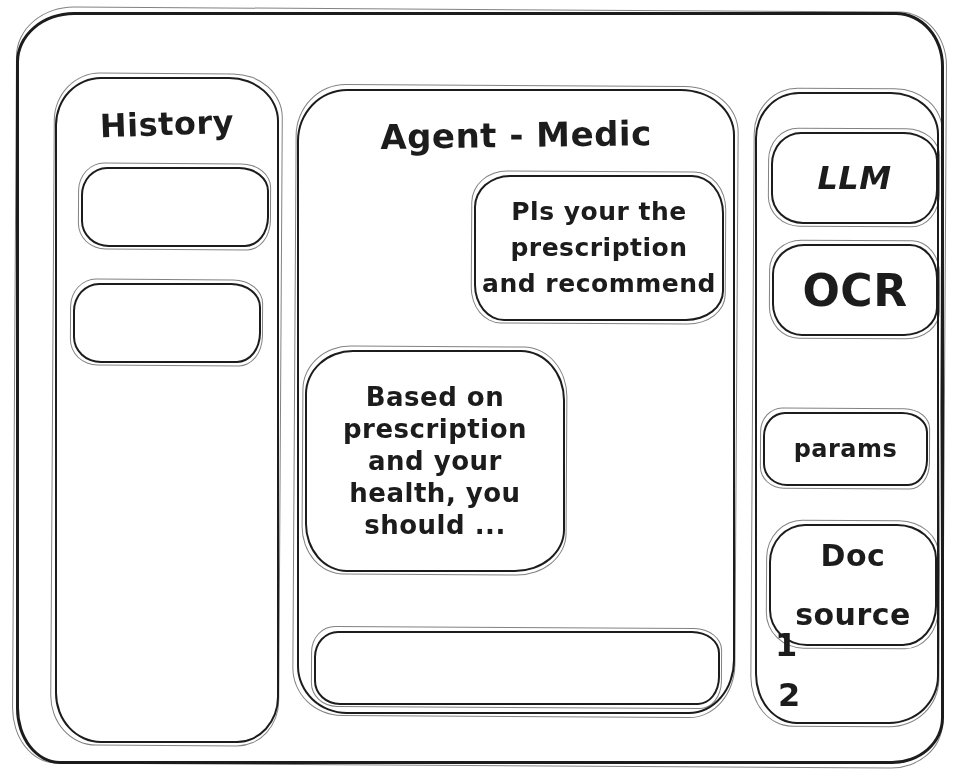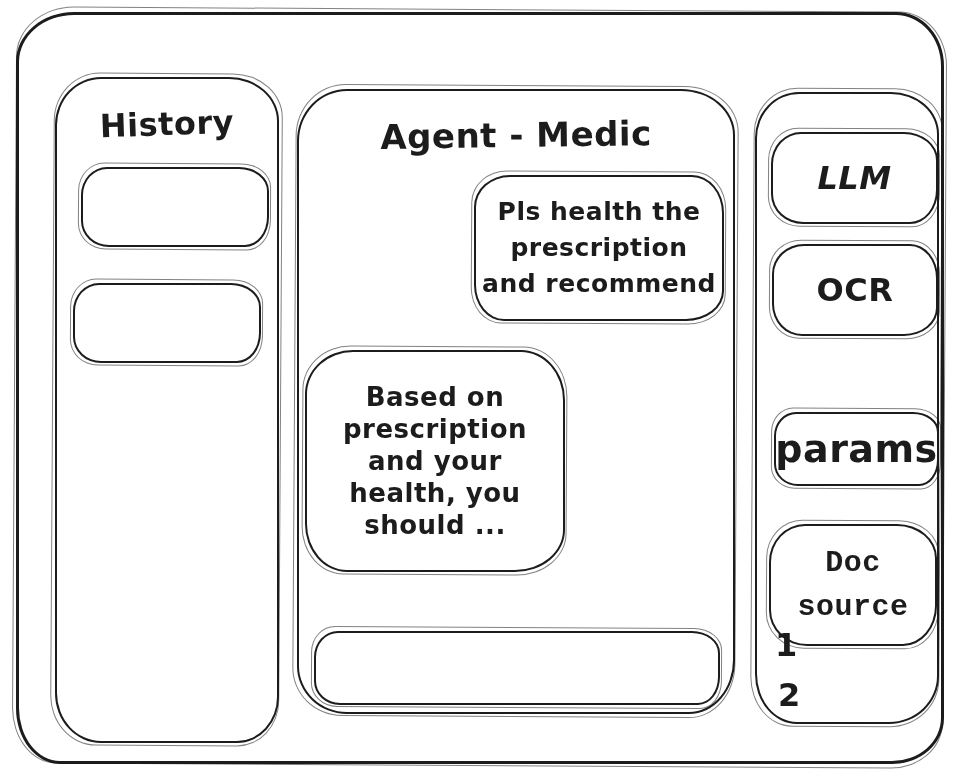--- a/index.html
+++ b/index.html
@@ -107,32 +107,31 @@
     cursor: pointer;
   }
   #llm-button {
     left: 14px; top: 38px; width: 167px; height: 92px;
     border-radius: 30px 34px 28px 32px / 32px 28px 34px 30px;
     font-size: 32px; font-style: italic;
   }
   #ocr-button {
     left: 15px; top: 150px; width: 166px; height: 92px;
     border-radius: 32px 28px 34px 30px / 30px 34px 28px 32px;
-    font-size: 32px;
+    font-size: 44px;
   }
   #params-button {
     left: 6px; top: 318px; width: 165px; height: 74px;
     border-radius: 22px 26px 20px 24px / 24px 20px 26px 22px;
-    font-size: 38px;
-    margin-left: 11px;
+    font-size: 24px;
   }
   #doc-source-button {
     left: 12px; top: 430px; width: 168px; height: 122px;
     border-radius: 36px 40px 34px 38px / 38px 34px 40px 36px;
-    font-size: 30px; line-height: 44px; white-space: pre-line; font-family: Liberation Mono, monospace;
+    font-size: 30px; line-height: 59px; white-space: pre-line;
   }
   .doc-item {
     position: absolute;
     font-size: 32px; font-weight: 600;
     cursor: pointer;
     background: transparent;
   }
   #doc-item-1 { left: 18px; top: 532px; }
   #doc-item-2 { left: 21px; top: 582px; }
 </style>
@@ -145,21 +144,21 @@
 
     <div id="history-panel" class="sk d">
       <div id="history-title" class="label">History</div>
       <div id="history-item-1" class="sk d history-item"></div>
       <div id="history-item-2" class="sk d history-item"></div>
     </div>
 
     <div id="chat-panel" class="sk d">
       <div id="chat-title" class="label">Agent - Medic</div>
 
-      <div id="user-bubble" class="sk d bubble label">Pls health the
+      <div id="user-bubble" class="sk d bubble label">Pls your the
 prescription
 and recommend</div>
 
       <div id="agent-bubble" class="sk d bubble label">Based on
 prescription
 and your
 health, you
 should ...</div>
 
       <div id="input-wrap" class="sk d">

